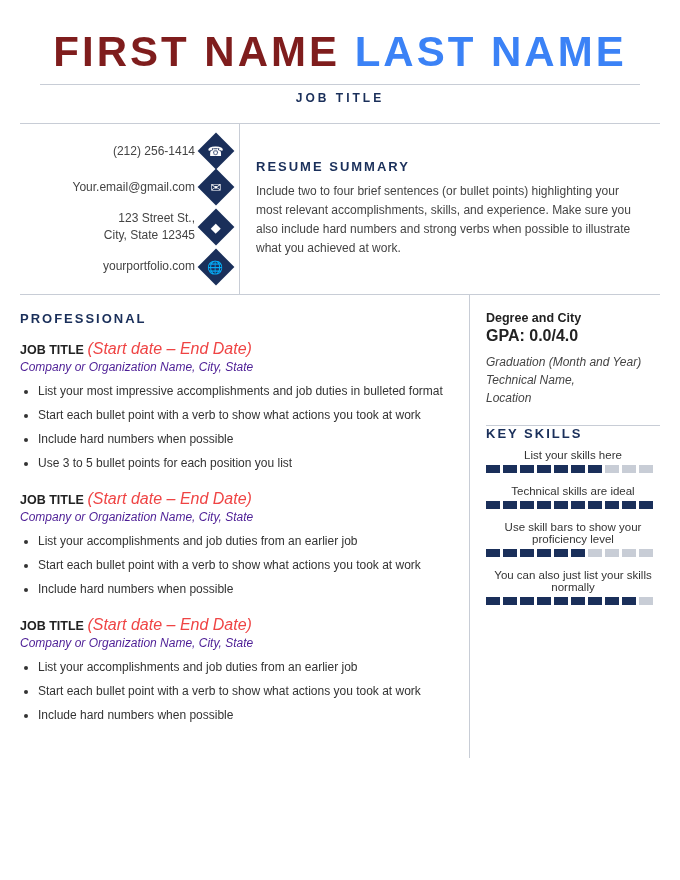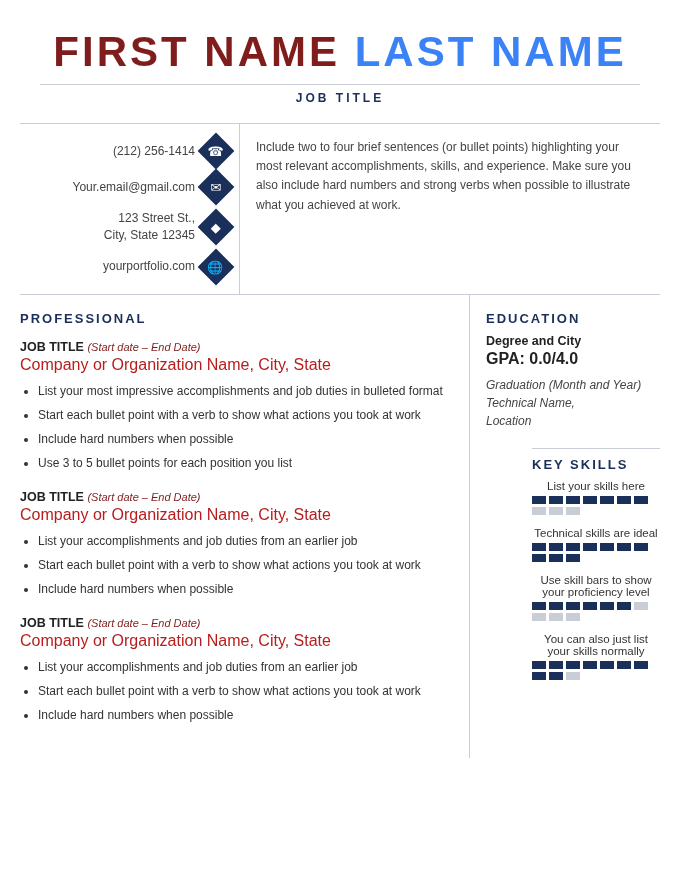--- a/index.html
+++ b/index.html
@@ -45,20 +45,21 @@
       margin-bottom: 8px;
     }
 
     
     .contact-summary-row {
       display: flex;
       flex-direction: row;
       border-top: 1.5px solid #c8cdd6;
       border-bottom: 1.5px solid #c8cdd6;
       margin: 0 20px;
+      align-items: center;
     }
     .contact-col {
       width: 220px;
       min-width: 220px;
       padding: 14px 10px 14px 5px;
       border-right: 1.5px solid #c8cdd6;
     }
     .contact-item {
       display: flex;
       align-items: center;
@@ -143,26 +144,27 @@
     }
     .job-title-label {
       font-weight: 700;
       color: #222;
       font-size: 12.5px;
       text-transform: uppercase;
     }
     .job-dates {
       font-style: italic;
       font-weight: 400;
-      color: #7f1d1d;
-      font-size: 11px;
+      color: #ef4444;
+      font-size: 16px;
     }
     .company-line {
-      color: #b91c1c;
-      font-size: 16px;
+      font-style: italic;
+      color: #4c1d95;
+      font-size: 12px;
       margin-bottom: 8px;
     }
     .job-bullets {
       padding-left: 18px;
     }
     .job-bullets li {
       font-size: 12px;
       color: #333;
       margin-bottom: 6px;
       line-height: 1.5;
@@ -192,22 +194,21 @@
     }
     .grad-info {
       font-style: italic;
       font-size: 12px;
       color: #444;
       line-height: 1.5;
     }
 
     .skills-section {
       border-top: 1.5px solid #c8cdd6;
-      padding-top: 8px;
-      margin-left: 46px;
+      padding-top: 0;
     }
 
     .skill-item {
       margin-bottom: 12px;
       text-align: center;
     }
     .skill-label {
       font-size: 11.5px;
       color: #333;
       margin-bottom: 4px;
@@ -270,20 +271,21 @@
 
     <div class="contact-item">
       <span class="contact-text">yourportfolio.com</span>
       <div class="contact-icon">
         <span class="contact-icon-inner">🌐</span>
       </div>
     </div>
   </div>
 
   <div class="summary-col">
+    <div class="section-title">RESUME SUMMARY</div>
     <div class="summary-text">Include two to four brief sentences (or bullet points) highlighting your most relevant accomplishments, skills, and experience. Make sure you also include hard numbers and strong verbs when possible to illustrate what you achieved at work.</div>
   </div>
 
 </div>
 
 <div class="main-content">
 
   <div class="left-col">
     <div class="prof-section-title">PROFESSIONAL</div>
 
@@ -315,21 +317,20 @@
             <li>Start each bullet point with a verb to show what actions you took at work</li>
             <li>Include hard numbers when possible</li>
           </ul>
         </div>
       </div>
   </div>
 
   <div class="right-col">
 
     <div class="edu-section">
-      <div class="section-title">EDUCATION</div>
       <div class="degree-name">Degree and City</div>
       <div class="gpa-line">GPA: 0.0/4.0</div>
       <div class="grad-info">
         <span>Graduation (Month and Year)</span><br>
         <span>Technical Name,</span><br>
         <span>Location</span>
       </div>
     </div>
 
     <div class="skills-section">

